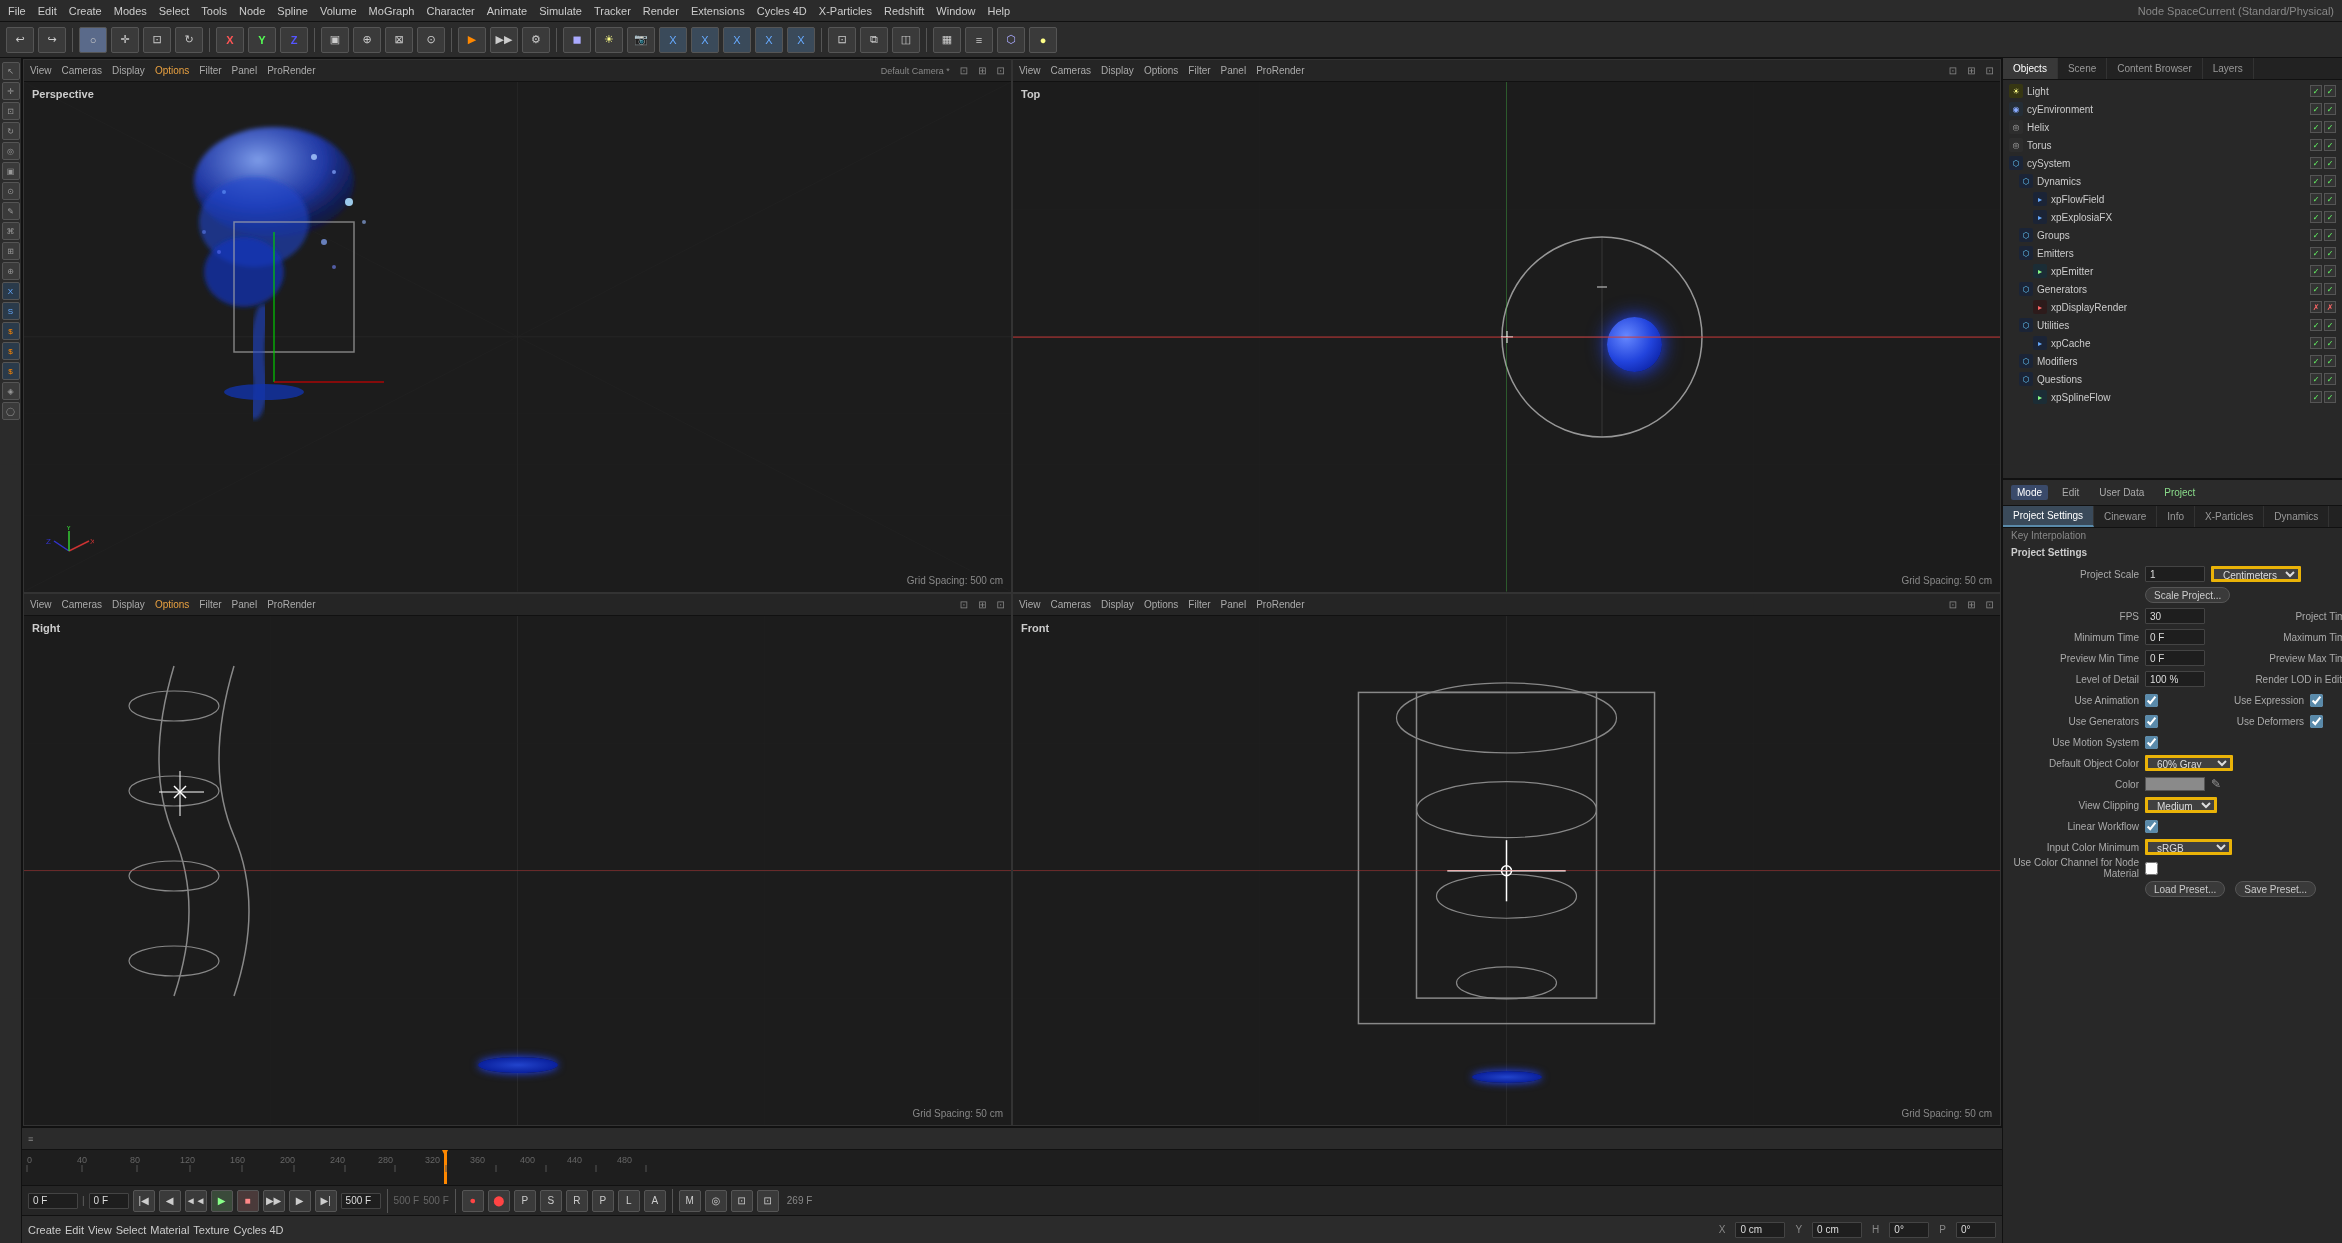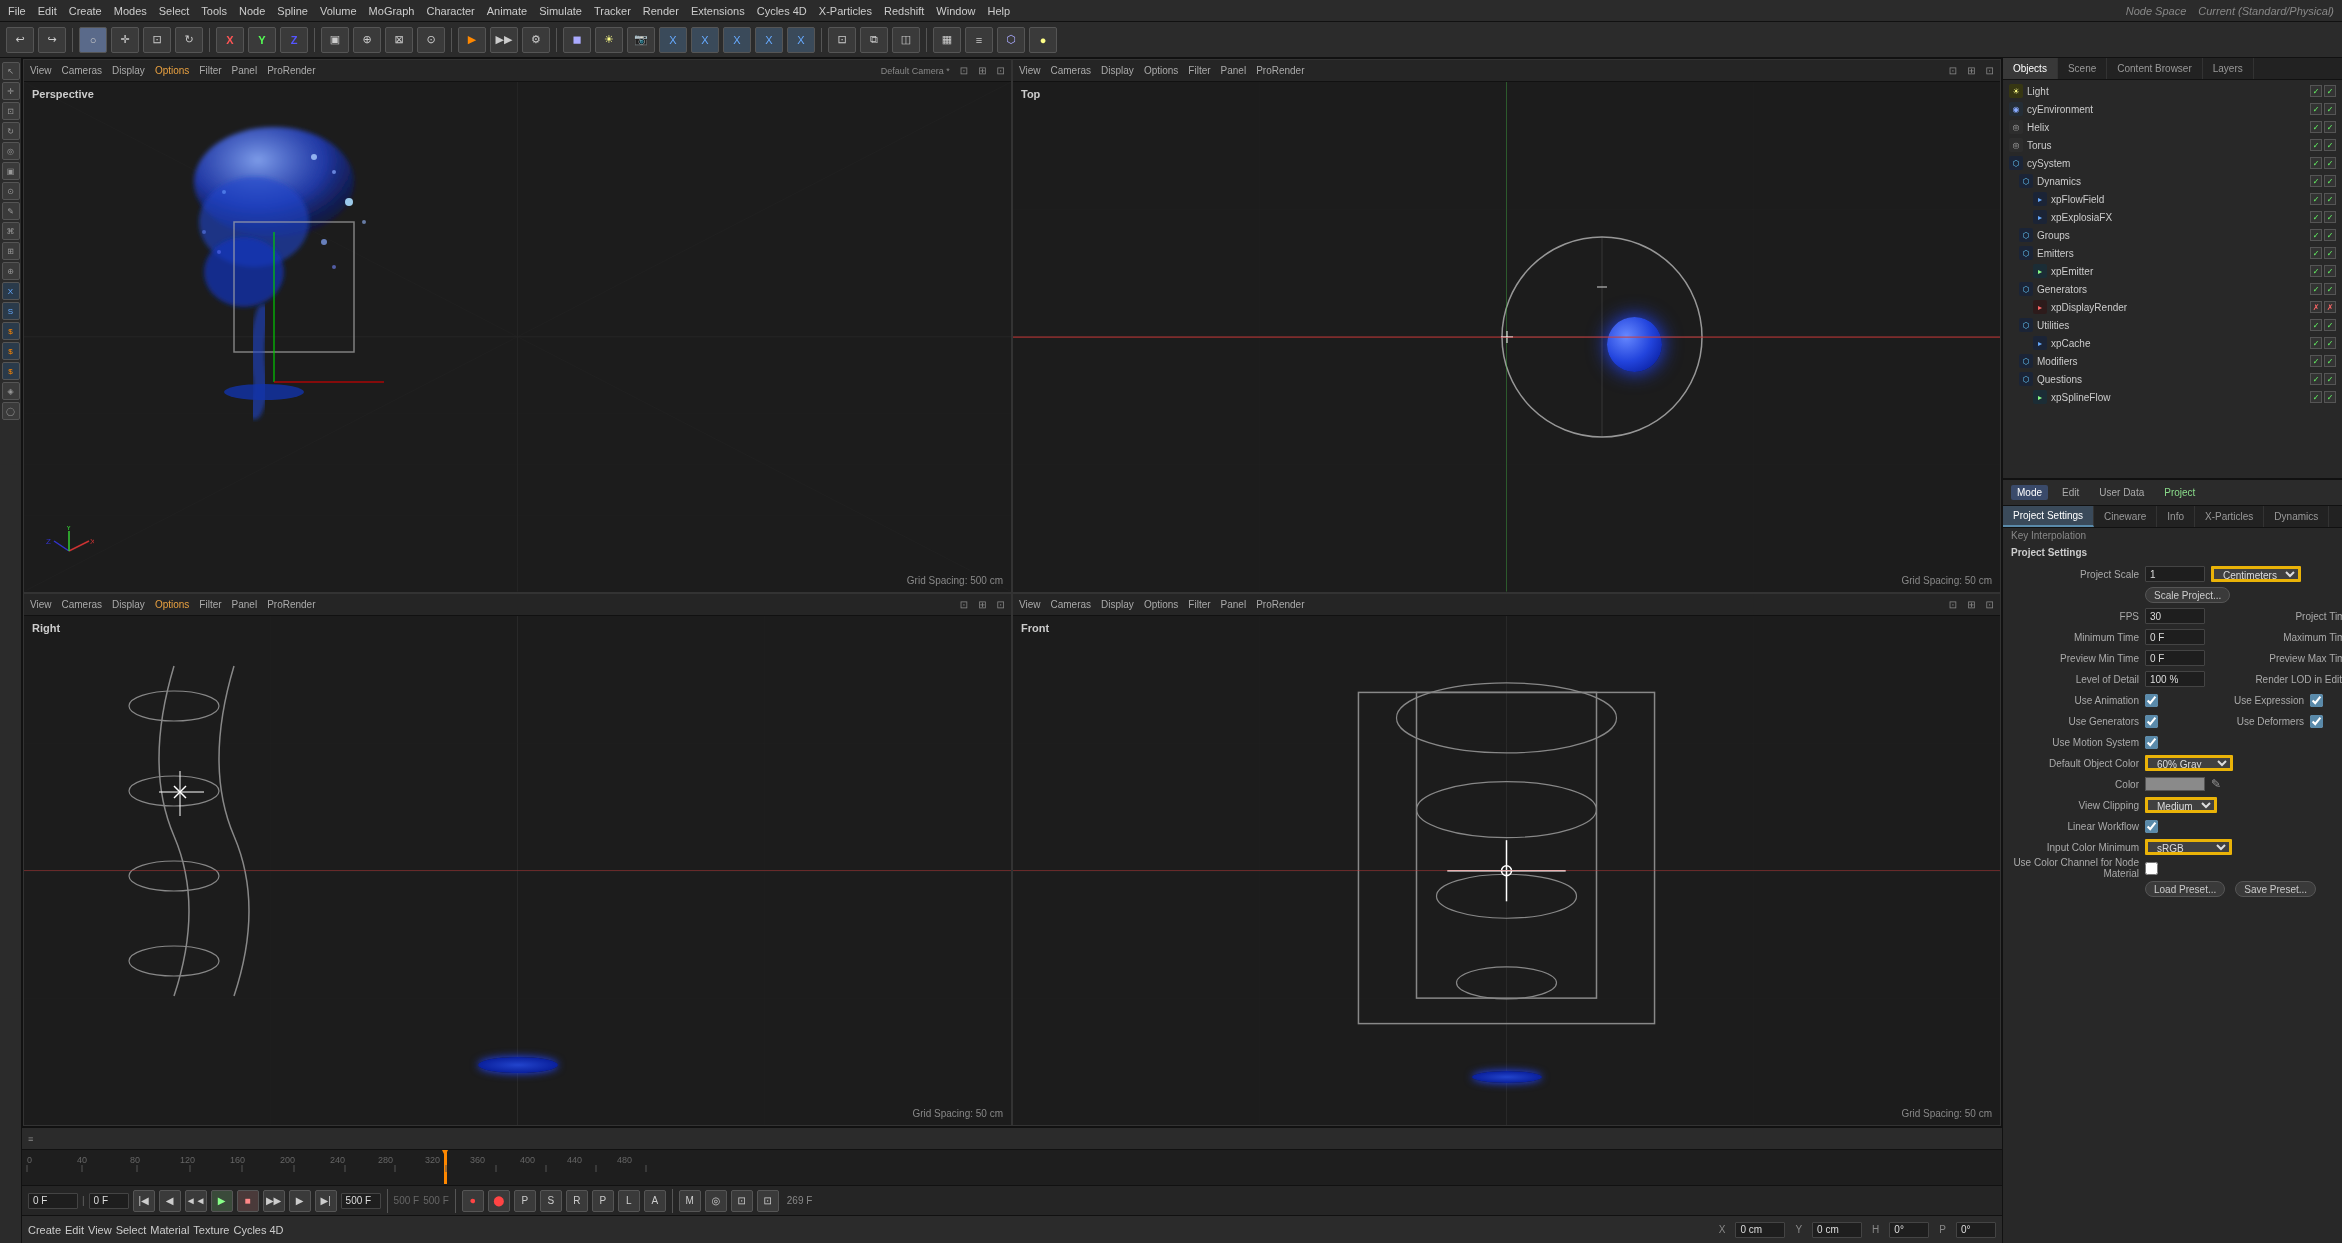--- a/index.html
+++ b/index.html
@@ -27,22 +27,20 @@
       flex-shrink: 0;
     }
     .menu-bar span {
       color: #ccc;
       font-size: 11px;
       cursor: pointer;
     }
     .menu-right {
       margin-left: auto;
       display: flex;
-      gap: 12px;
-      font-style: italic;
     }
 
     
     .toolbar {
       background: #2b2b2b;
       height: 36px;
       display: flex;
       align-items: center;
       padding: 0 6px;
       gap: 4px;

